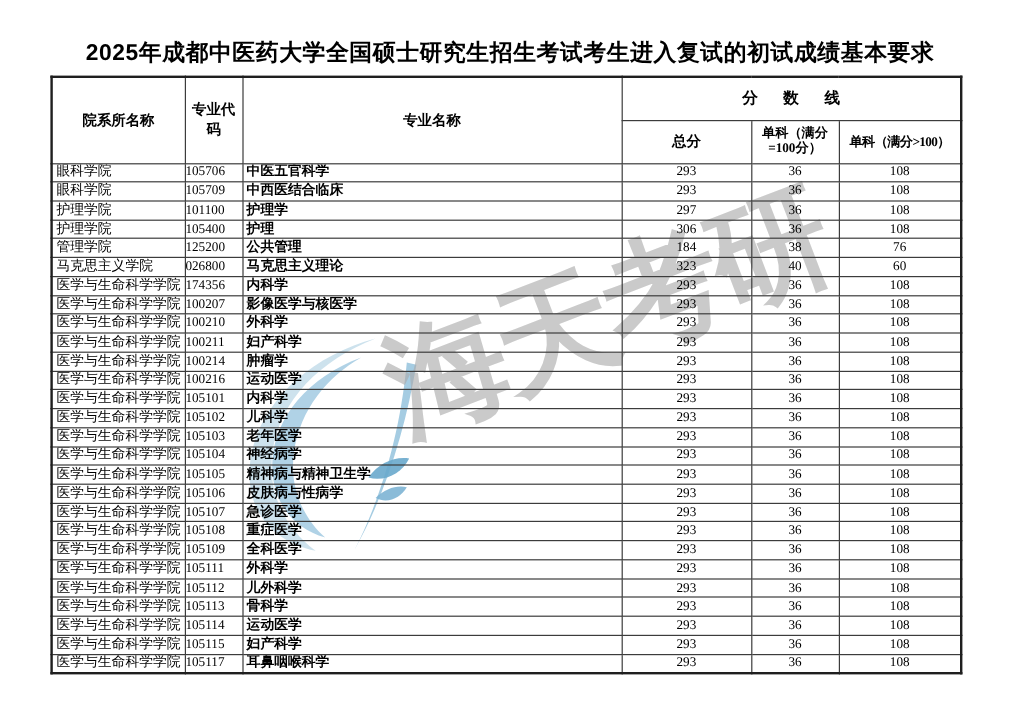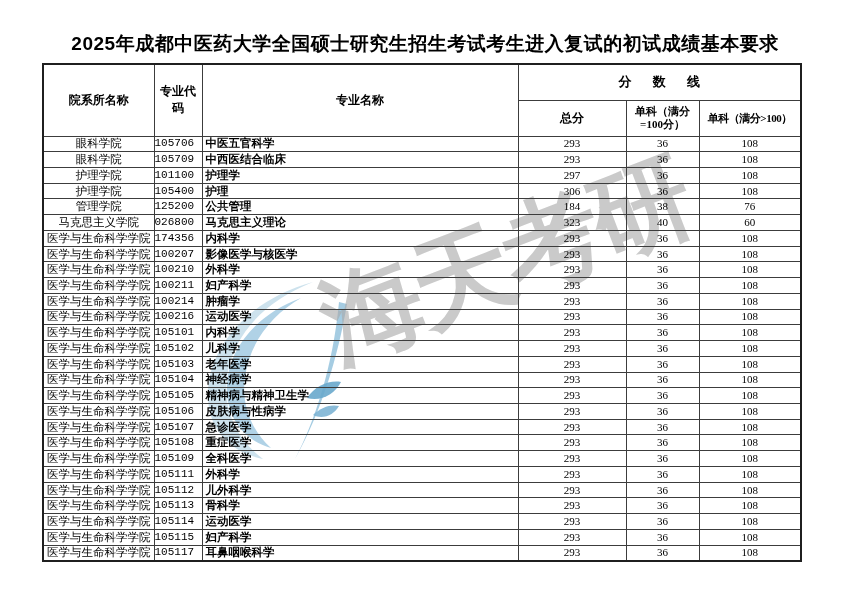--- a/index.html
+++ b/index.html
@@ -108,22 +108,22 @@
     margin-top: 16px;
   }
   tbody tr { height: 15.74px; }
   tbody td {
     font-size: 11.5px;
     line-height: 13px;
     padding: 0 3px;
     vertical-align: middle;
     color: #000;
   }
-  td.c-dept  { text-align: center; }
-  td.c-code  { text-align: left; padding-left: 0; font-size: 11px; font-family: Liberation Mono, monospace; }
+  td.c-dept  { text-align: left; }
+  td.c-code  { text-align: left; padding-left: 0; font-size: 11px; }
   td.c-major { text-align: left; font-weight: bold; }
   td.c-num   { text-align: center; font-size: 11px; }
 </style>
 </head>
 <body>
 
 <div class="page">
 
   <div class="watermark-layer">
     <svg class="wm-logo" width="170" height="185" viewBox="0 0 170 185">

